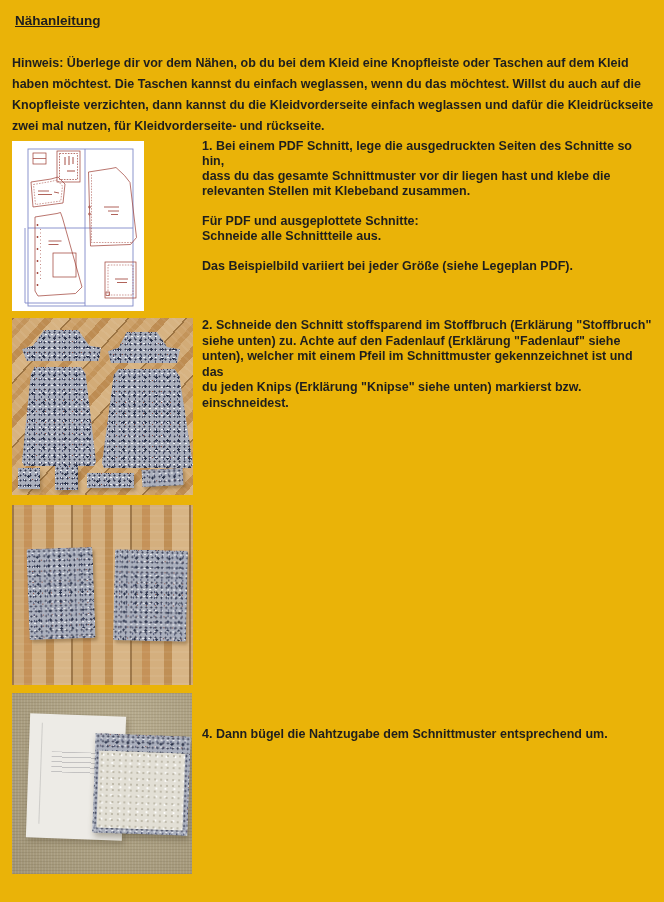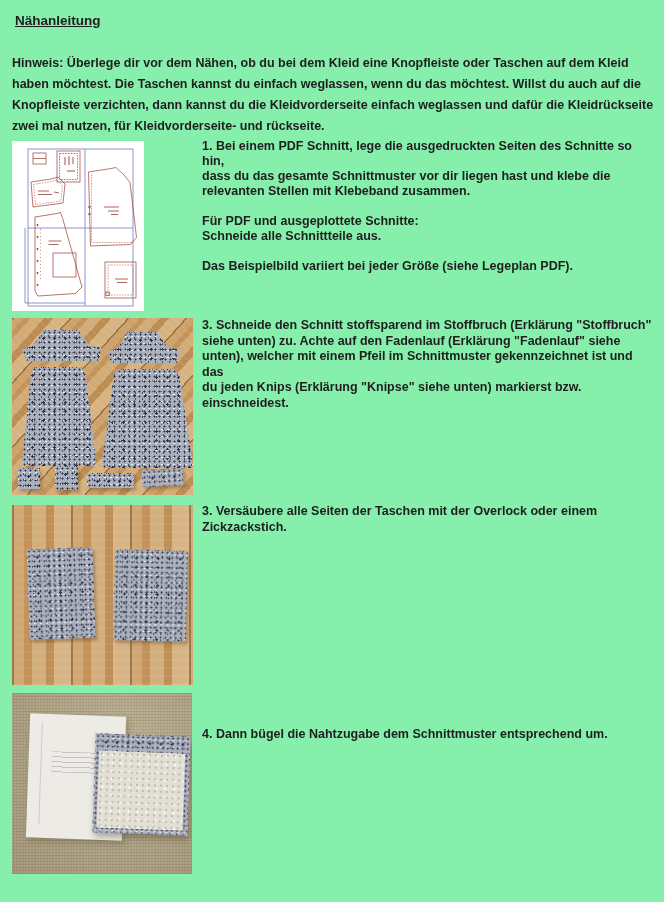--- a/index.html
+++ b/index.html
@@ -1,20 +1,20 @@
 <!DOCTYPE html>
 <html><head>
 <meta charset="utf-8">
 <style>
   html,body{margin:0;padding:0;}
   body{
     width:664px;height:902px;position:relative;background:#ffffff;
     font-family:"Liberation Sans", sans-serif;color:#1e1e1e;
   }
-  .page{position:absolute;inset:0;background:#86efac;overflow:hidden;}
+  .page{position:absolute;inset:0;background:#eab308;overflow:hidden;}
 
   
   .title{
     position:absolute;left:15px;top:13px;margin:0;
     font-size:13.5px;line-height:16px;font-weight:bold;text-decoration:underline;
   }
   .text{white-space:pre-line;font-size:12.5px;}
   .intro{position:absolute;left:12px;top:53px;width:645px;line-height:21px;font-weight:bold;}
   .step-text{position:absolute;left:202px;width:455px;line-height:15.5px;font-weight:bold;}
   .s1{top:139px;line-height:15px;}
@@ -187,32 +187,30 @@
   <figure class="img photo2 wood-diag">
     <div class="piece floral yoke-l"></div>
     <div class="piece floral yoke-r"></div>
     <div class="piece floral panel-l"></div>
     <div class="piece floral panel-r"></div>
     <div class="piece floral sq1"></div>
     <div class="piece floral sq2"></div>
     <div class="piece floral strip1"></div>
     <div class="piece floral strip2"></div>
   </figure>
-  <div class="text step-text s2">3. Schneide den Schnitt stoffsparend im Stoffbruch (Erklärung "Stoffbruch"
+  <div class="text step-text s2">2. Schneide den Schnitt stoffsparend im Stoffbruch (Erklärung "Stoffbruch"
 siehe unten) zu. Achte auf den Fadenlauf (Erklärung "Fadenlauf" siehe
 unten), welcher mit einem Pfeil im Schnittmuster gekennzeichnet ist und das
 du jeden Knips (Erklärung "Knipse" siehe unten) markierst bzw.
 einschneidest.</div>
 
   <figure class="img photo3 wood-vert">
     <div class="piece floral pocket-l"></div>
     <div class="piece floral pocket-r"></div>
   </figure>
-  <div class="text step-text s3">3. Versäubere alle Seiten der Taschen mit der Overlock oder einem
-Zickzackstich.</div>
 
   <figure class="img photo4 burlap">
     <div class="paper">
       <div class="paper-lines"></div>
       <div class="paper-crease-v"></div>
     </div>
     <div class="pocket4">
       <div class="edge-l floral"></div>
       <div class="edge-r floral"></div>
       <div class="edge-b floral"></div>

